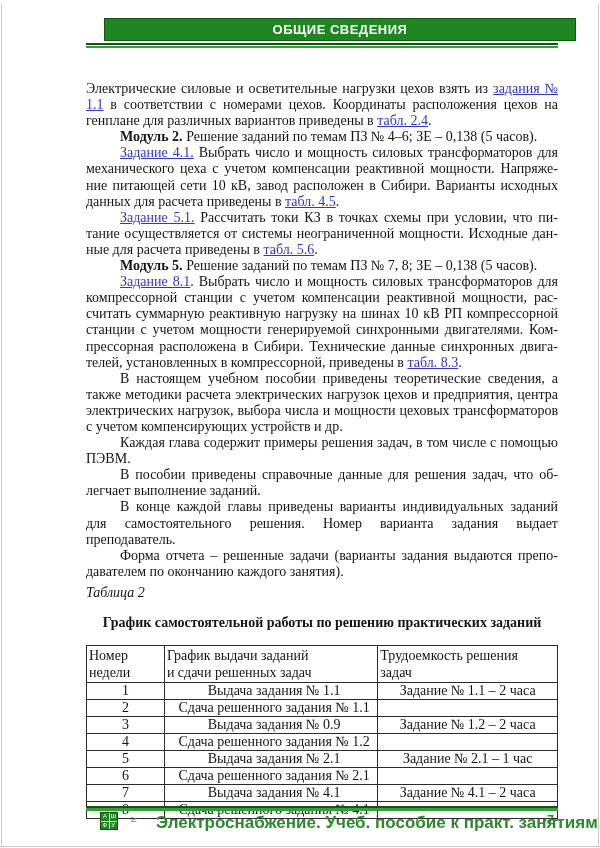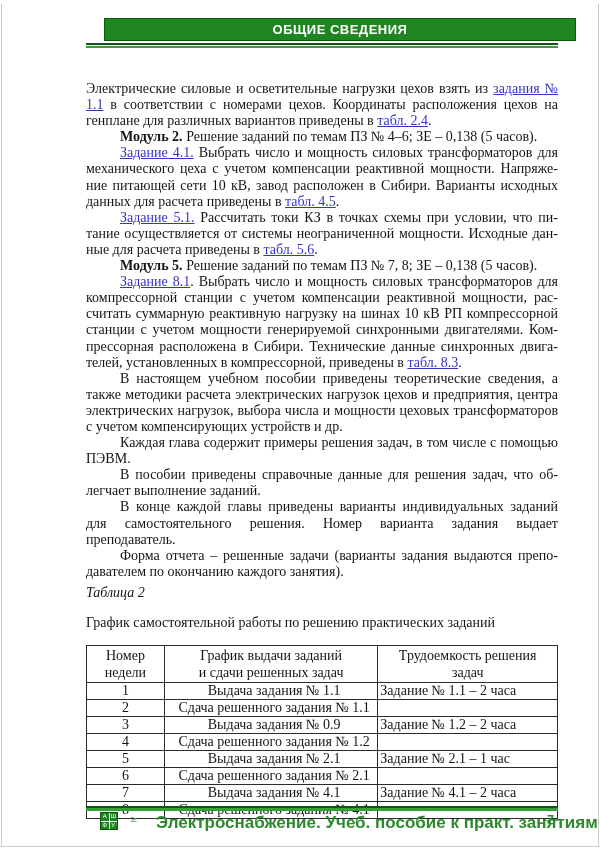--- a/index.html
+++ b/index.html
@@ -38,33 +38,33 @@
   .rule-green{height:2px;background:var(--rule-bright-green);}
 
   .content{
     position:absolute;left:86px;top:53px;width:472px;
     font-size:14px;line-height:16.1px;text-align:justify;margin-top:28px;
   }
   .para{margin:0;}
   .para.indent{text-indent:34px;}
   a.doclink{color:var(--link-blue);text-decoration:underline;cursor:pointer;}
   .table-label{margin-top:5px;text-align:left;font-style:italic;}
-  .table-caption{margin-top:8px;text-align:left;}
+  .table-caption{margin-top:8px;text-align:center;font-weight:bold;}
 
   table.schedule{border-collapse:collapse;margin-top:6px;width:472px;font-size:14px;}
   table.schedule th,table.schedule td{
     border:1px solid var(--table-border);font-weight:normal;
   }
   table.schedule thead th{
-    text-align:center;vertical-align:middle;padding:1px 2px;line-height:17px;white-space:pre-line;
+    vertical-align:middle;padding:1px 2px;line-height:17px;white-space:pre-line;
   }
   table.schedule tbody td{padding:0 2px;line-height:16px;height:16px;}
   table.schedule td.c1{text-align:center;}
   table.schedule td.c2{text-align:center;padding-left:8px;}
-  table.schedule td.c3{text-align:left;}
+  table.schedule td.c3{text-align:center;}
   col.w1{width:78px;} col.w2{width:214px;} col.w3{width:180px;}
 
   .footer-rule{position:absolute;left:86px;top:806px;width:472px;}
   .footer-rule .rule-dark{height:2px;background:var(--rule-dark-green);}
   .footer-rule .rule-green{height:3px;background:var(--rule-bright-green);}
   .publisher-logo{
     position:absolute;left:100px;top:812px;width:18px;height:18px;box-sizing:border-box;
     background:#ffffff;border:1px solid var(--header-bar-border);
     display:grid;grid-template-columns:1fr 1fr;grid-template-rows:1fr 1fr;gap:1px;
   }

